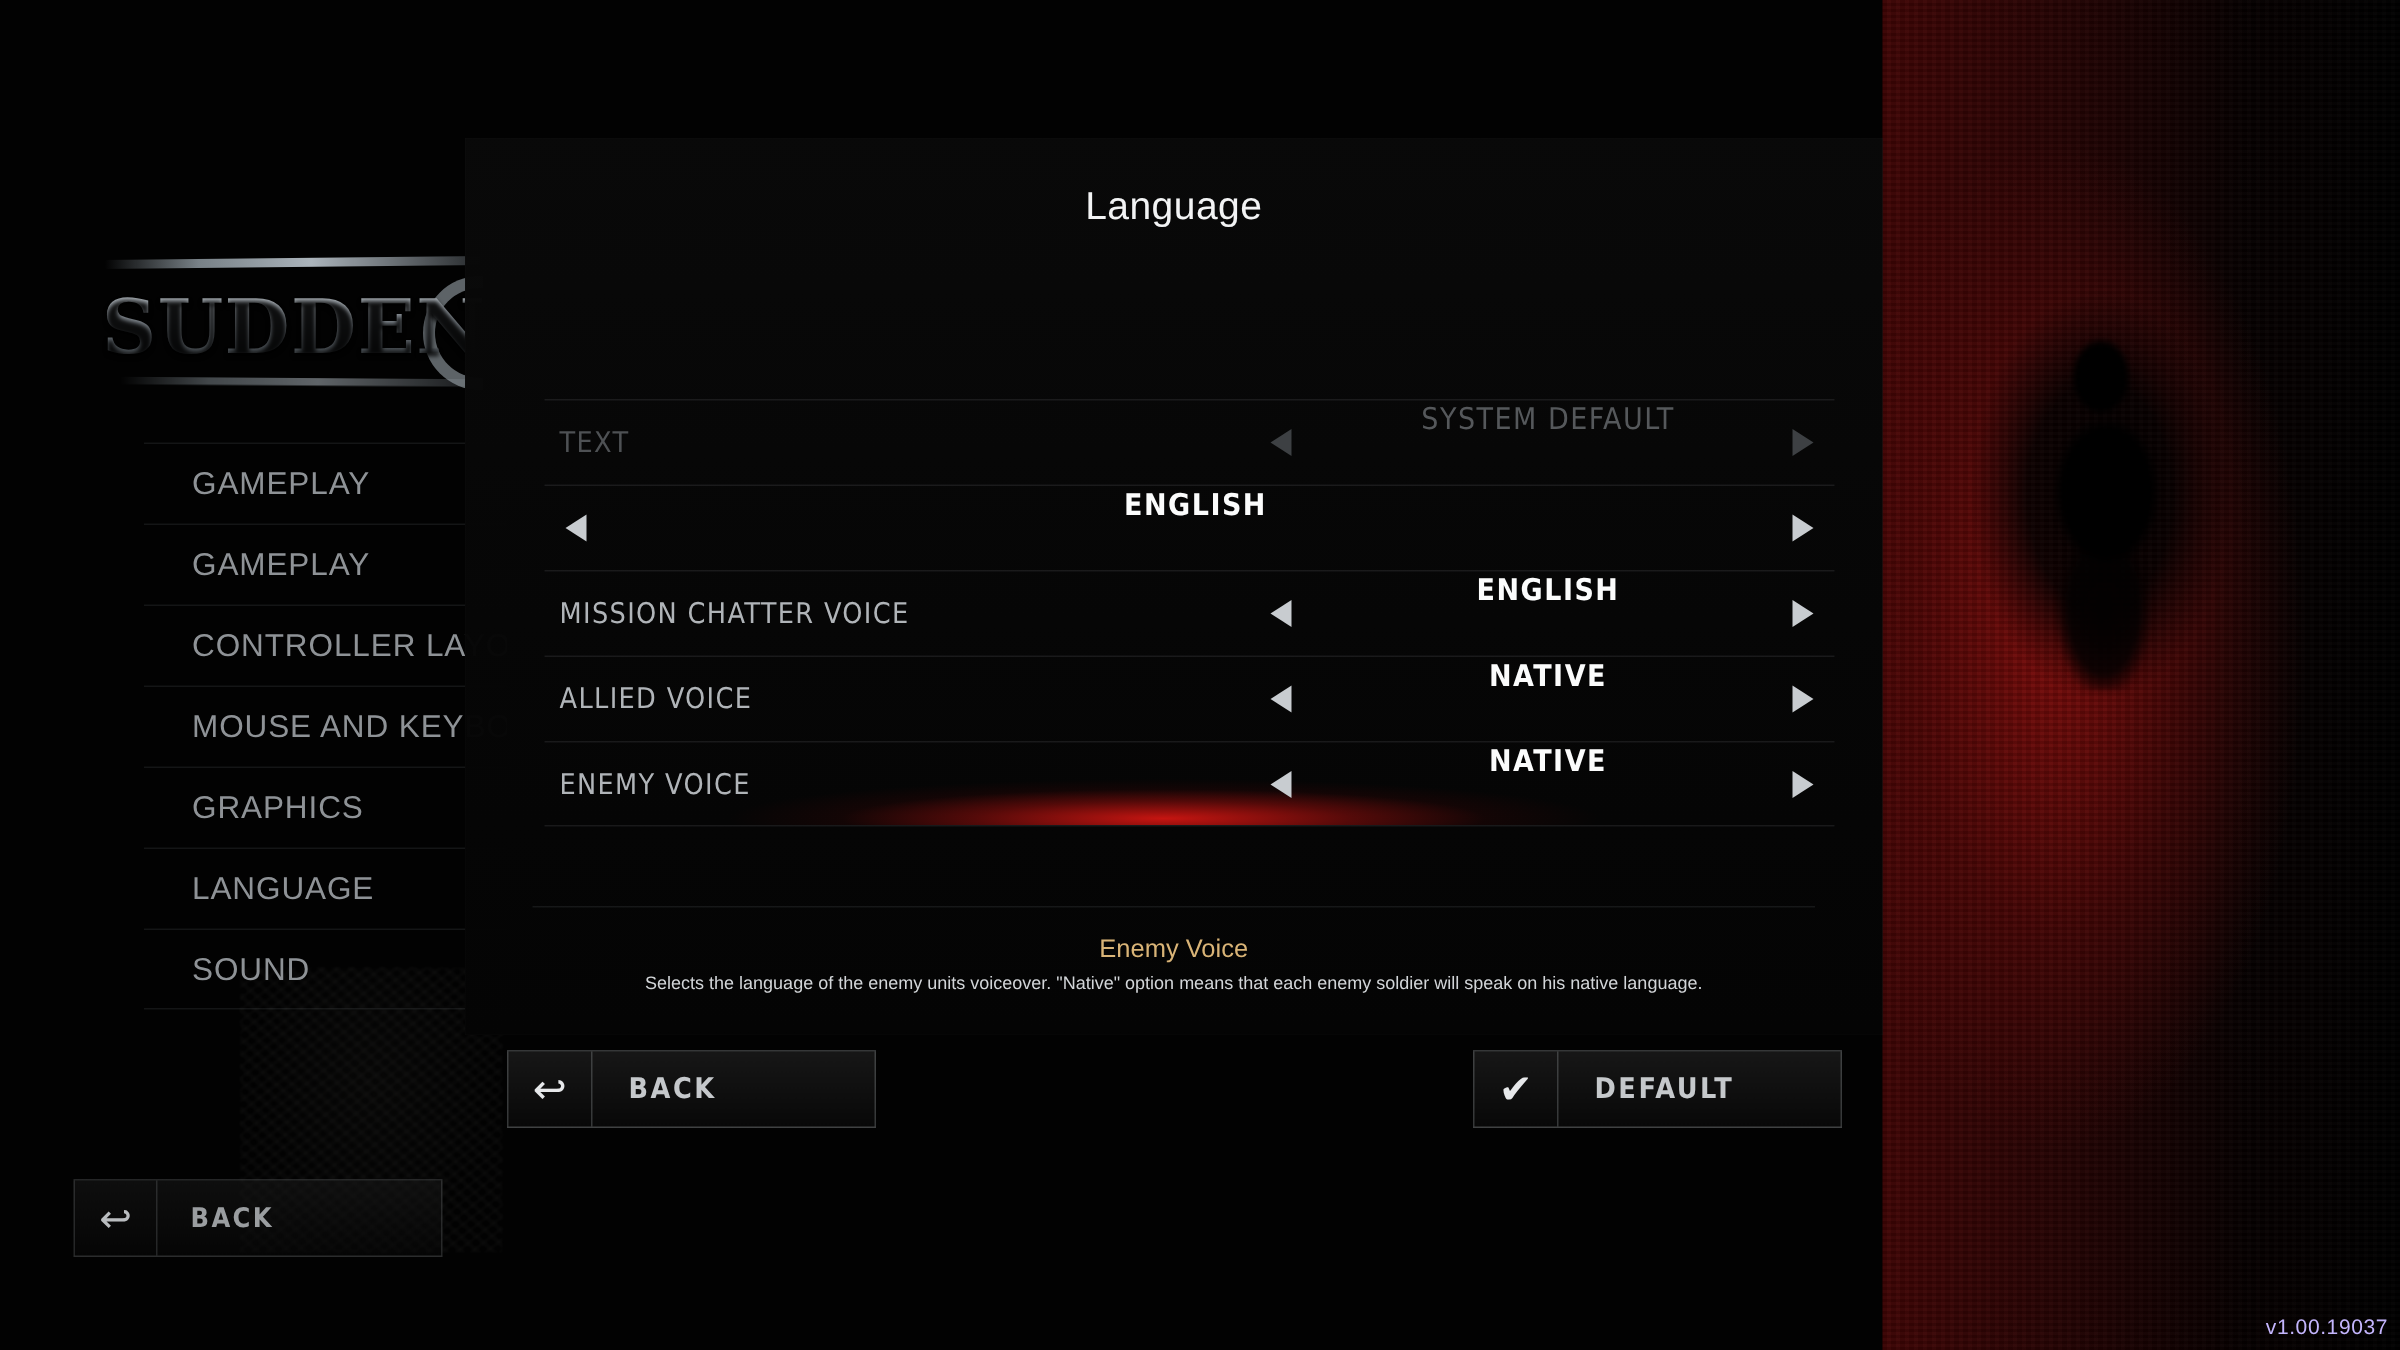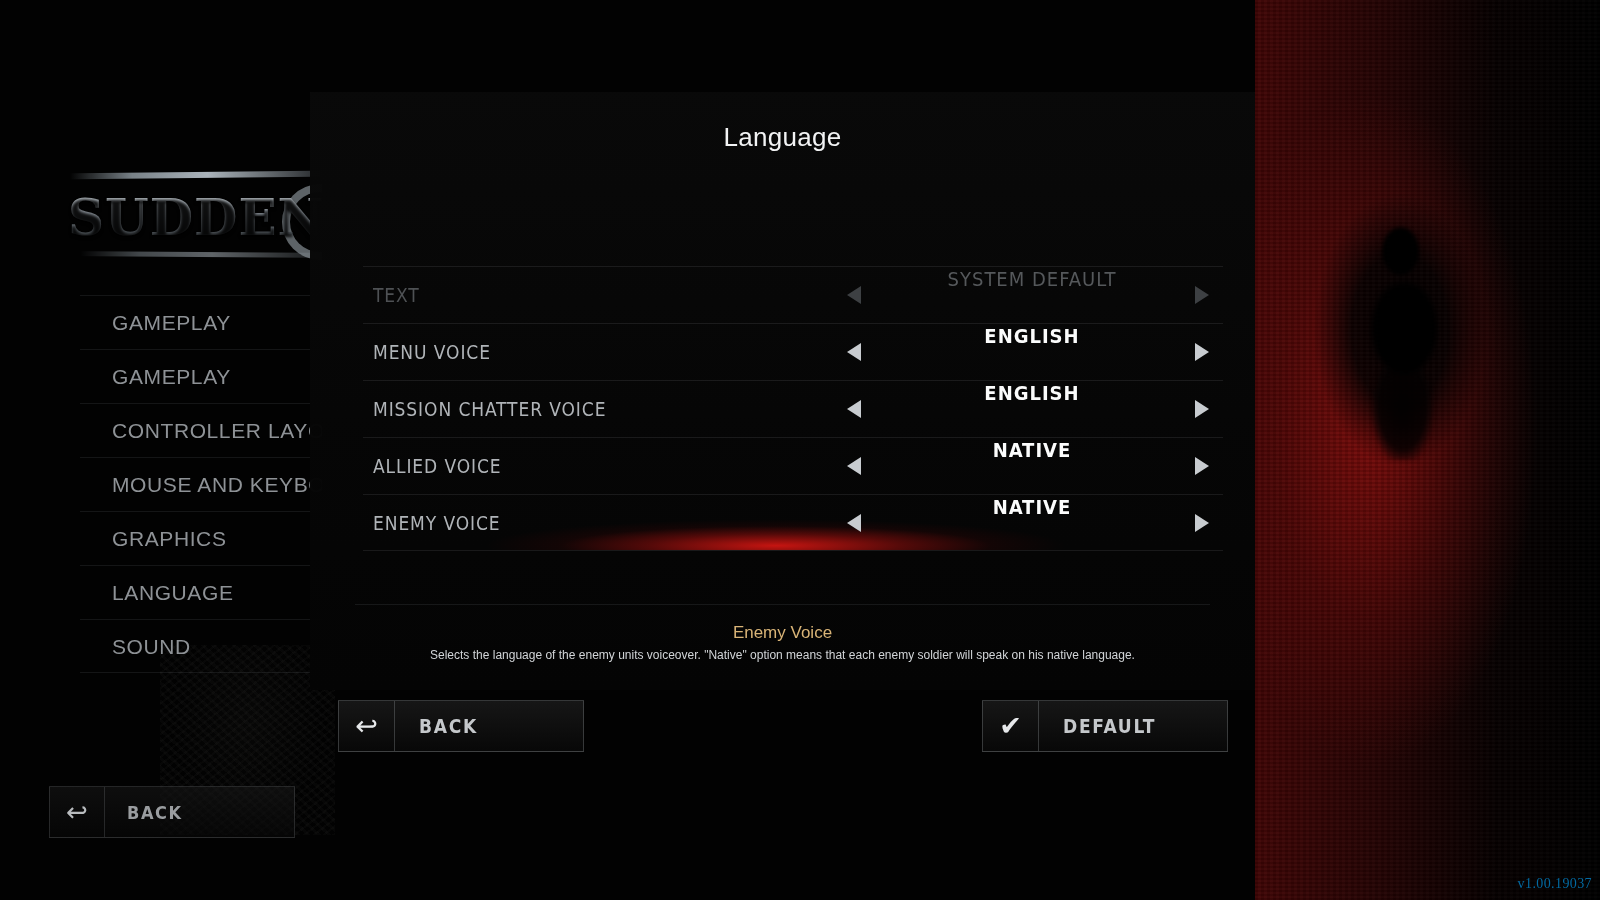--- a/index.html
+++ b/index.html
@@ -72,21 +72,21 @@
   }
   #logo-slash-top{ left:10px; top:24px; width:250px; height:6px; transform:rotate(-.6deg); }
   #logo-slash-bot{ left:20px; top:104px; width:240px; height:5px; transform:rotate(.4deg); opacity:.55; }
   #logo-circle{
     position:absolute; left:222px; top:36px; width:76px; height:76px;
     border:8px solid rgba(170,180,188,.55); border-radius:50%;
     border-right-color:rgba(0,0,0,0);
     filter:blur(.3px);
   }
 
-  #side-menu{ position:absolute; left:80px; top:295px; width:242px; }
+  #side-menu{ position:absolute; left:96px; top:295px; width:242px; }
   .side-item{
     position:relative; height:54px; line-height:54px;
     border-top:1px solid rgba(150,155,160,.13);
     color:#8e9296; font-size:21px; letter-spacing:.6px;
     padding-left:32px; white-space:nowrap; overflow:hidden;
   }
   .side-item:last-child{ border-bottom:1px solid rgba(150,155,160,.13); }
 
   #back-bottom{
     position:absolute; left:49px; top:786px; width:246px; height:52px;
@@ -179,21 +179,21 @@
   .mbtn .blabel{
     padding-left:24px; color:#c5c8cb; font-size:19px;
     font-family:"DejaVu Sans Condensed","Liberation Sans",sans-serif;
     font-weight:700; letter-spacing:1.7px;
   }
   #btn-back{ left:338px; width:246px; }
   #btn-accept{ left:982px; width:246px; }
 
   #version{
     position:absolute; right:8px; bottom:8px;
-    color:#0369a1; font-size:14px; letter-spacing:.4px;font-family:Liberation Serif, serif;
+    color:#c4b5fd; font-size:14px; letter-spacing:.4px;
   }
 </style>
 </head>
 <body>
 
 <div id="scene">
   <div id="bg-red"></div>
   <div id="bg-soldier"></div>
   <div id="bg-ground"></div>
 </div>
@@ -246,21 +246,20 @@
     <div class="row dim">
       <div class="rlabel">TEXT</div>
       <div class="rctl">
         <span class="arrow arrow-left"></span>
         <span class="rvalue">SYSTEM DEFAULT</span>
         <span class="arrow arrow-right"></span>
       </div>
     </div>
 
     <div class="row">
-      <div class="rlabel">MENU VOICE</div>
       <div class="rctl">
         <span class="arrow arrow-left"></span>
         <span class="rvalue">ENGLISH</span>
         <span class="arrow arrow-right"></span>
       </div>
     </div>
 
     <div class="row">
       <div class="rlabel">MISSION CHATTER VOICE</div>
       <div class="rctl">

